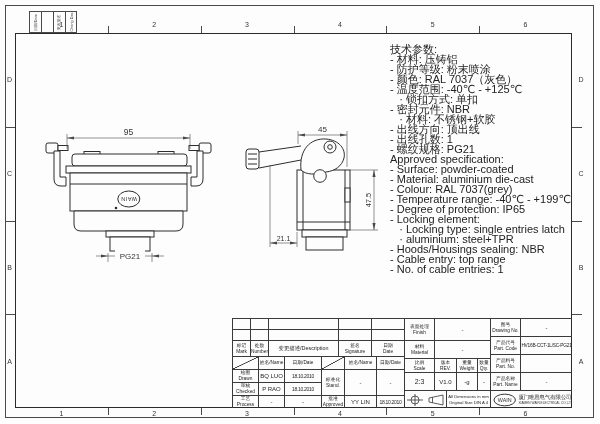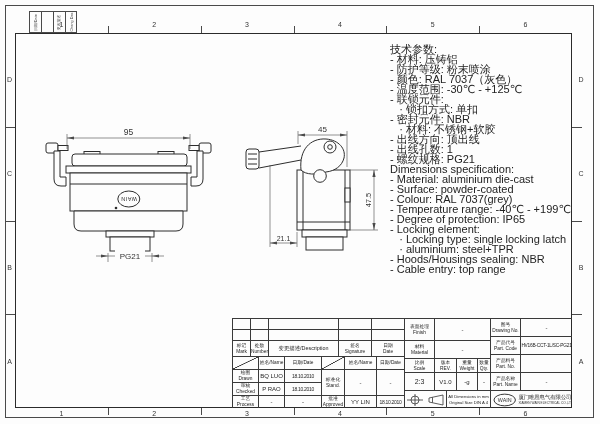--- a/index.html
+++ b/index.html
@@ -196,41 +196,41 @@
     <text transform="rotate(-90 368.5 200)" x="368.5" y="202" text-anchor="middle" font-size="7.5" fill="#333">47.5</text>
     <text x="283.5" y="240.5" text-anchor="middle" font-size="7" fill="#333">21.1</text>
   </svg>
 
   <div class="abs spec">
     <div>
         <div class="tsl">技术参数:</div>
         <div class="tsl">- 材料: 压铸铝</div>
         <div class="tsl">- 防护等级: 粉末喷涂</div>
         <div class="tsl">- 颜色: RAL 7037（灰色）</div>
-        <div class="tsl">- 温度范围: -30℃ - +125℃</div>
-        <div class="tsl">- 联锁元件:</div>
+        <div class="tsl">- 温度范围: -40℃ - +125℃</div>
         <div class="tsl">   · 锁扣方式: 单扣</div>
         <div class="tsl">- 密封元件: NBR</div>
         <div class="tsl">   · 材料: 不锈钢+软胶</div>
         <div class="tsl">- 出线方向: 顶出线</div>
         <div class="tsl">- 出线孔数: 1</div>
         <div class="tsl">- 螺纹规格: PG21</div>
       </div>
     <div>
-        <div class="tsl">Dimensions specification:</div>
+        <div class="tsl">Approved specification:</div>
+        <div class="tsl">- Surface: powder-coated</div>
         <div class="tsl">- Material: aluminium die-cast</div>
-        <div class="tsl">- Surface: powder-coated</div>
         <div class="tsl">- Colour: RAL 7037(grey)</div>
         <div class="tsl">- Temperature range: -40℃ - +199℃</div>
         <div class="tsl">- Degree of protection: IP65</div>
         <div class="tsl">- Locking element:</div>
-        <div class="tsl">   · Locking type: single locking latch</div>
+        <div class="tsl">   · Locking type: single entries latch</div>
         <div class="tsl">   · aluminium: steel+TPR</div>
         <div class="tsl">- Hoods/Housings sealing: NBR</div>
         <div class="tsl">- Cable entry: top range</div>
+        <div class="tsl">- No. of cable entries: 1</div>
       </div>
   </div>
 
   <div class="abs tb">
 
     <div class="cell" style="left:0;top:0;width:18px;height:11px"></div>
     <div class="cell" style="left:18px;top:0;width:18px;height:11px"></div>
     <div class="cell" style="left:36px;top:0;width:70px;height:11px"></div>
     <div class="cell" style="left:106px;top:0;width:33px;height:11px"></div>
     <div class="cell" style="left:139px;top:0;width:33px;height:11px"></div>

